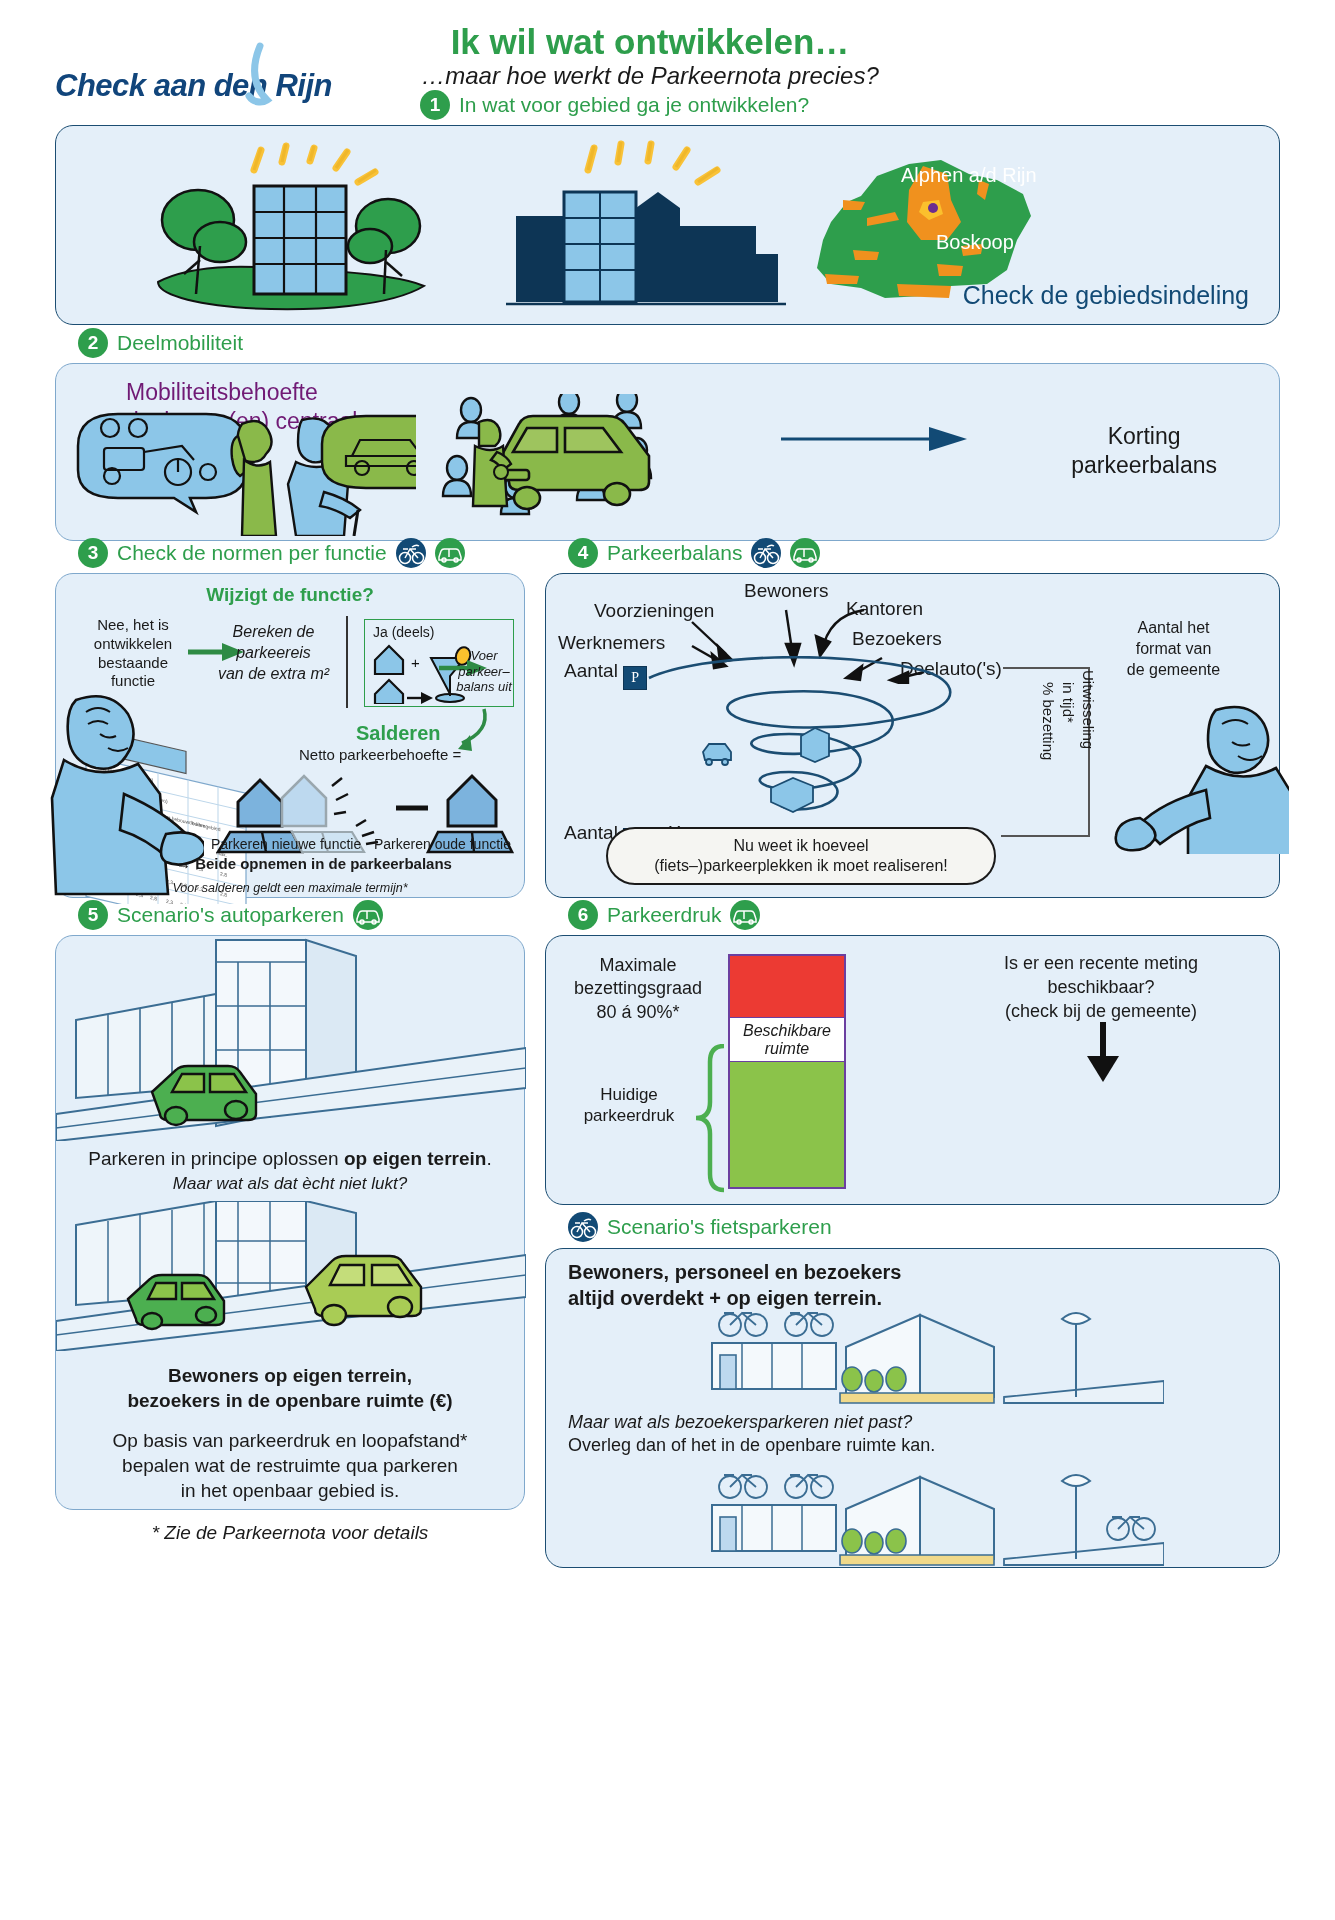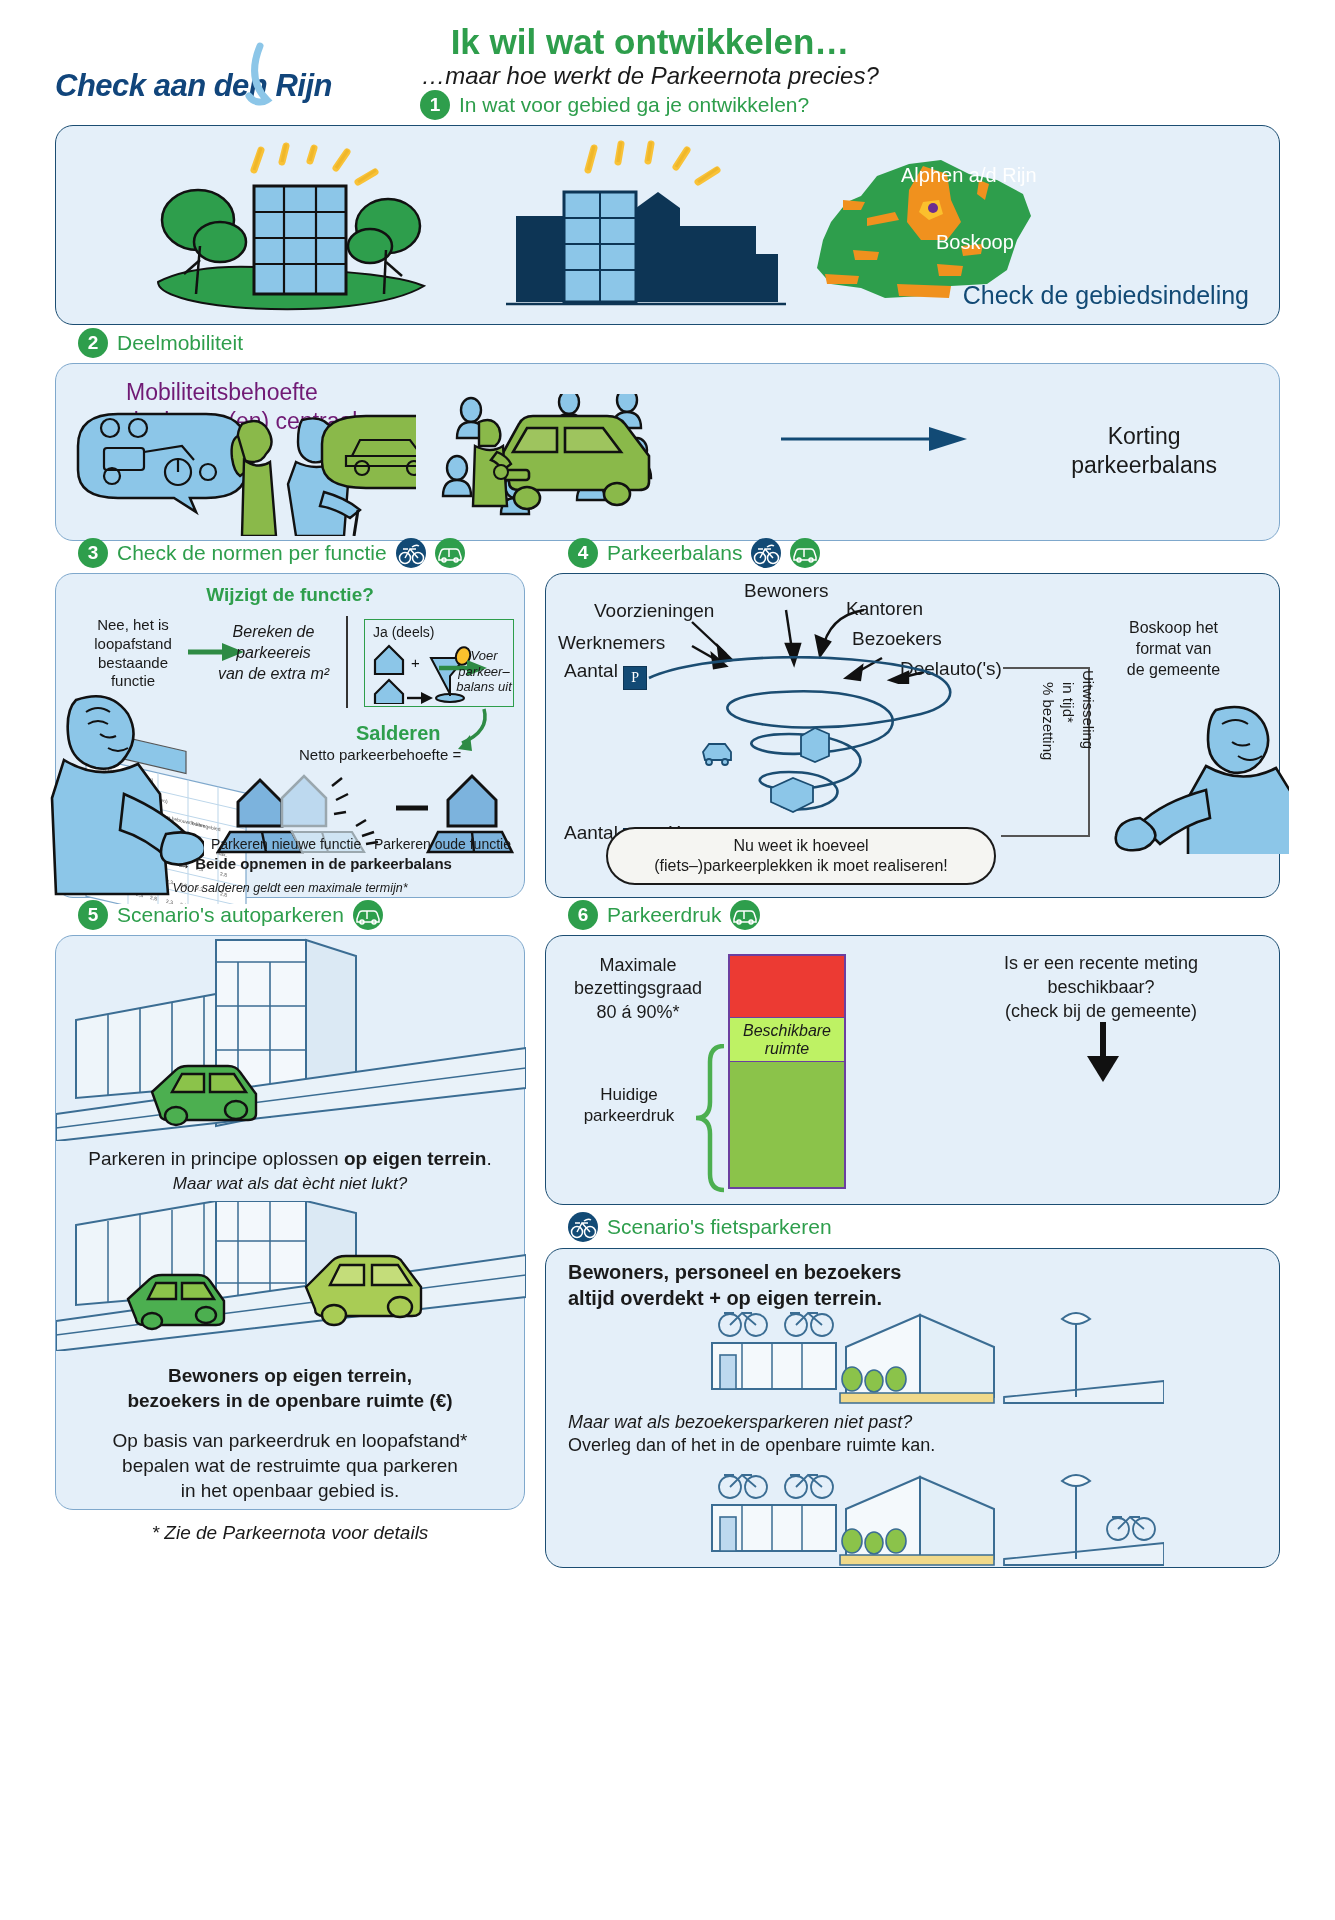--- a/index.html
+++ b/index.html
@@ -126,21 +126,21 @@
   .zie { position: absolute; left: 55px; top: 1522px; width: 470px; text-align:center;
          font-size: 19px; font-style: italic; }
 
   
   #panel6 { left: 545px; top: 935px; width: 735px; height: 270px; }
   .bar-wrap { position:absolute; left: 182px; top: 18px; width: 118px; height: 235px;
               border: 2px solid #6b3fa0; }
   .bar-red { position:absolute; left:0; right:0; top:0; height: 62px;
              background:#ec3a33; border-bottom: 1.5px solid #6b3fa0; }
   .bar-purple { position:absolute; left:0; right:0; top:62px; height: 44px;
-                background:#bef264; border-bottom: 1.5px solid #6b3fa0;
+                background:#ffffff; border-bottom: 1.5px solid #6b3fa0;
                 display:flex; align-items:center; justify-content:center; }
   .bar-purple span { font-size: 16px; font-style: italic; color:#1a1a1a; text-align:center; line-height:1.1;}
   .bar-green { position:absolute; left:0; right:0; top:106px; bottom:0; background:#8bc34a; }
   .maxbz { position:absolute; left: 12px; top: 18px; width: 160px; text-align:center;
            font-size: 18px; line-height: 1.3; }
   .huidige { position:absolute; left: 18px; top: 148px; width: 130px; text-align:center;
              font-size: 17px; line-height: 1.25; }
   .recente { position:absolute; left: 400px; top: 16px; width: 310px; text-align:center;
              font-size: 18px; line-height: 1.32; }
   .anders { position:absolute; left: 390px; top: 148px; width: 330px; text-align:center;
@@ -403,21 +403,21 @@
         <line x1="14" y1="11" x2="14" y2="19"></line>
         <circle cx="9" cy="22" r="2"></circle>
             <circle cx="21" cy="22" r="2"></circle>
           </g>
         </svg>
     </div>
   </div>
 
   <div class="panel" id="panel3">
     <div class="wijzigt">Wijzigt de functie?</div>
-    <div class="nee-txt">Nee, het is loopafstand bestaande functie</div>
+    <div class="nee-txt">Nee, het is ontwikkelen bestaande functie</div>
 
     <svg width="56" height="20" style="position:absolute;left:132px;top:68px;">
       <line x1="0" y1="10" x2="36" y2="10" stroke="#2e8b45" stroke-width="5"></line>
       <path d="M34 1 L56 10 L34 19 Z" fill="#2e8b45"></path>
     </svg>
     <div class="bereken">
       <span>Bereken de</span><br>
       <span>parkeereis</span><br>
       <span>van de extra m²</span>
     </div>
@@ -612,21 +612,21 @@
       <span>% bezetting</span>
     </div>
     <div class="vert-txt" style="left:514px; top:108px;">
       <span>in tijd*</span>
     </div>
     <div class="vert-txt" style="left:534px; top:96px;">
       <span>Uitwisseling</span>
     </div>
 
     <div class="gebruik">
-      <span>Boskoop het</span><br>
+      <span>Aantal het</span><br>
       <span>format van</span><br>
       <span>de gemeente</span>
     </div>
 
     <svg width="175" height="160" style="position:absolute;right:-10px;top:120px;">
       <g fill="#8cc6e8" stroke="#111" stroke-width="2.6">
         <path d="M102 16 q34 -10 48 14 q10 20 -4 38 q-12 14 -30 10 q-22 -8 -22 -32 q0 -22 8 -30 Z"></path>
         <path d="M92 72 q36 20 70 2 l16 26 l6 62 l-110 0 l0 -58 Z"></path>
         <path d="M92 96 q-44 12 -66 34 l20 20 q26 -20 50 -26 Z"></path>
         <path d="M26 124 q-22 2 -24 18 q-2 12 12 14 q18 2 26 -10 q6 -10 -14 -22 Z"></path>

